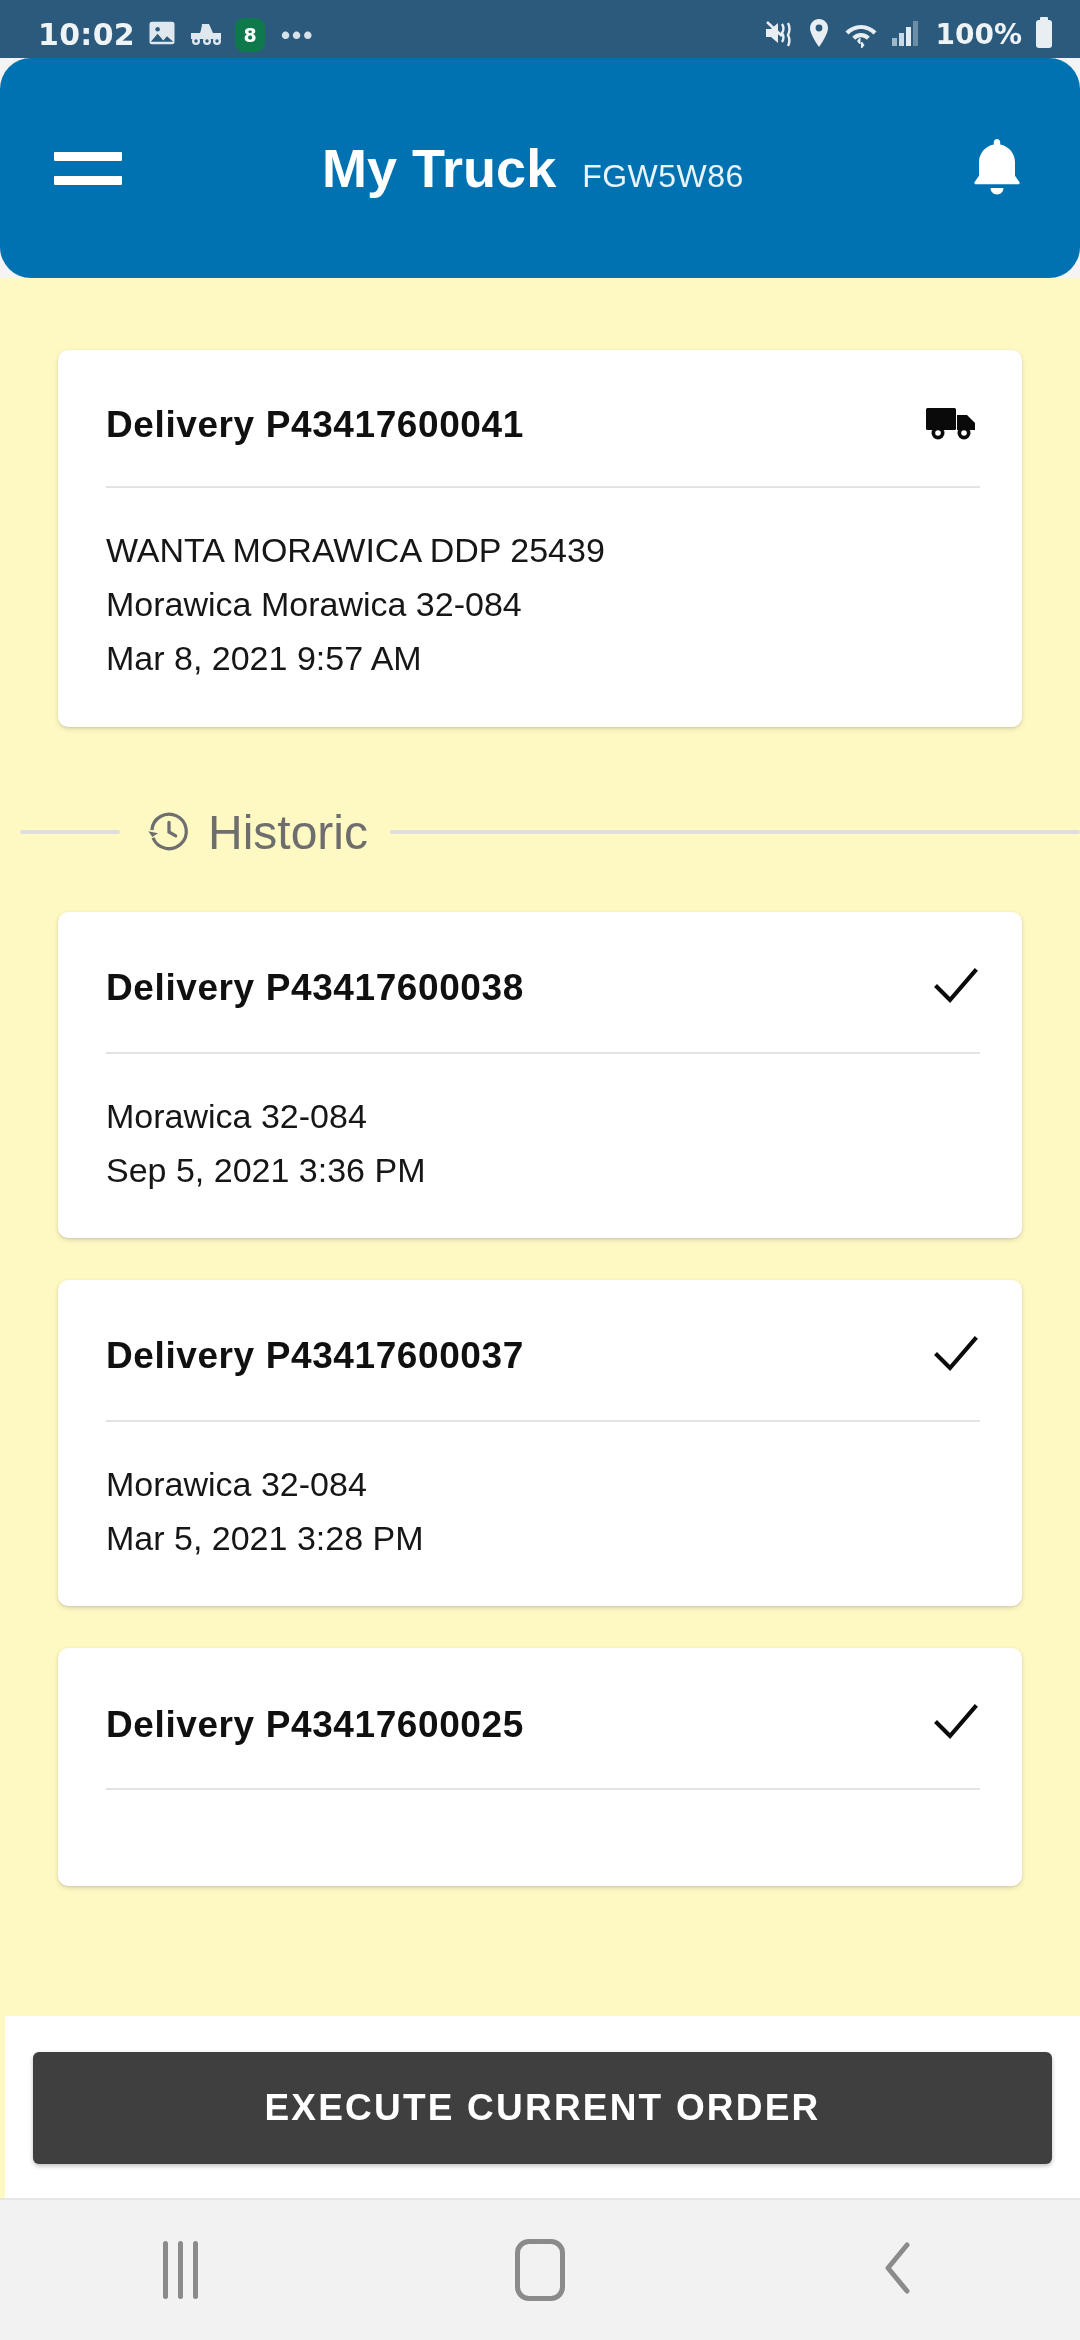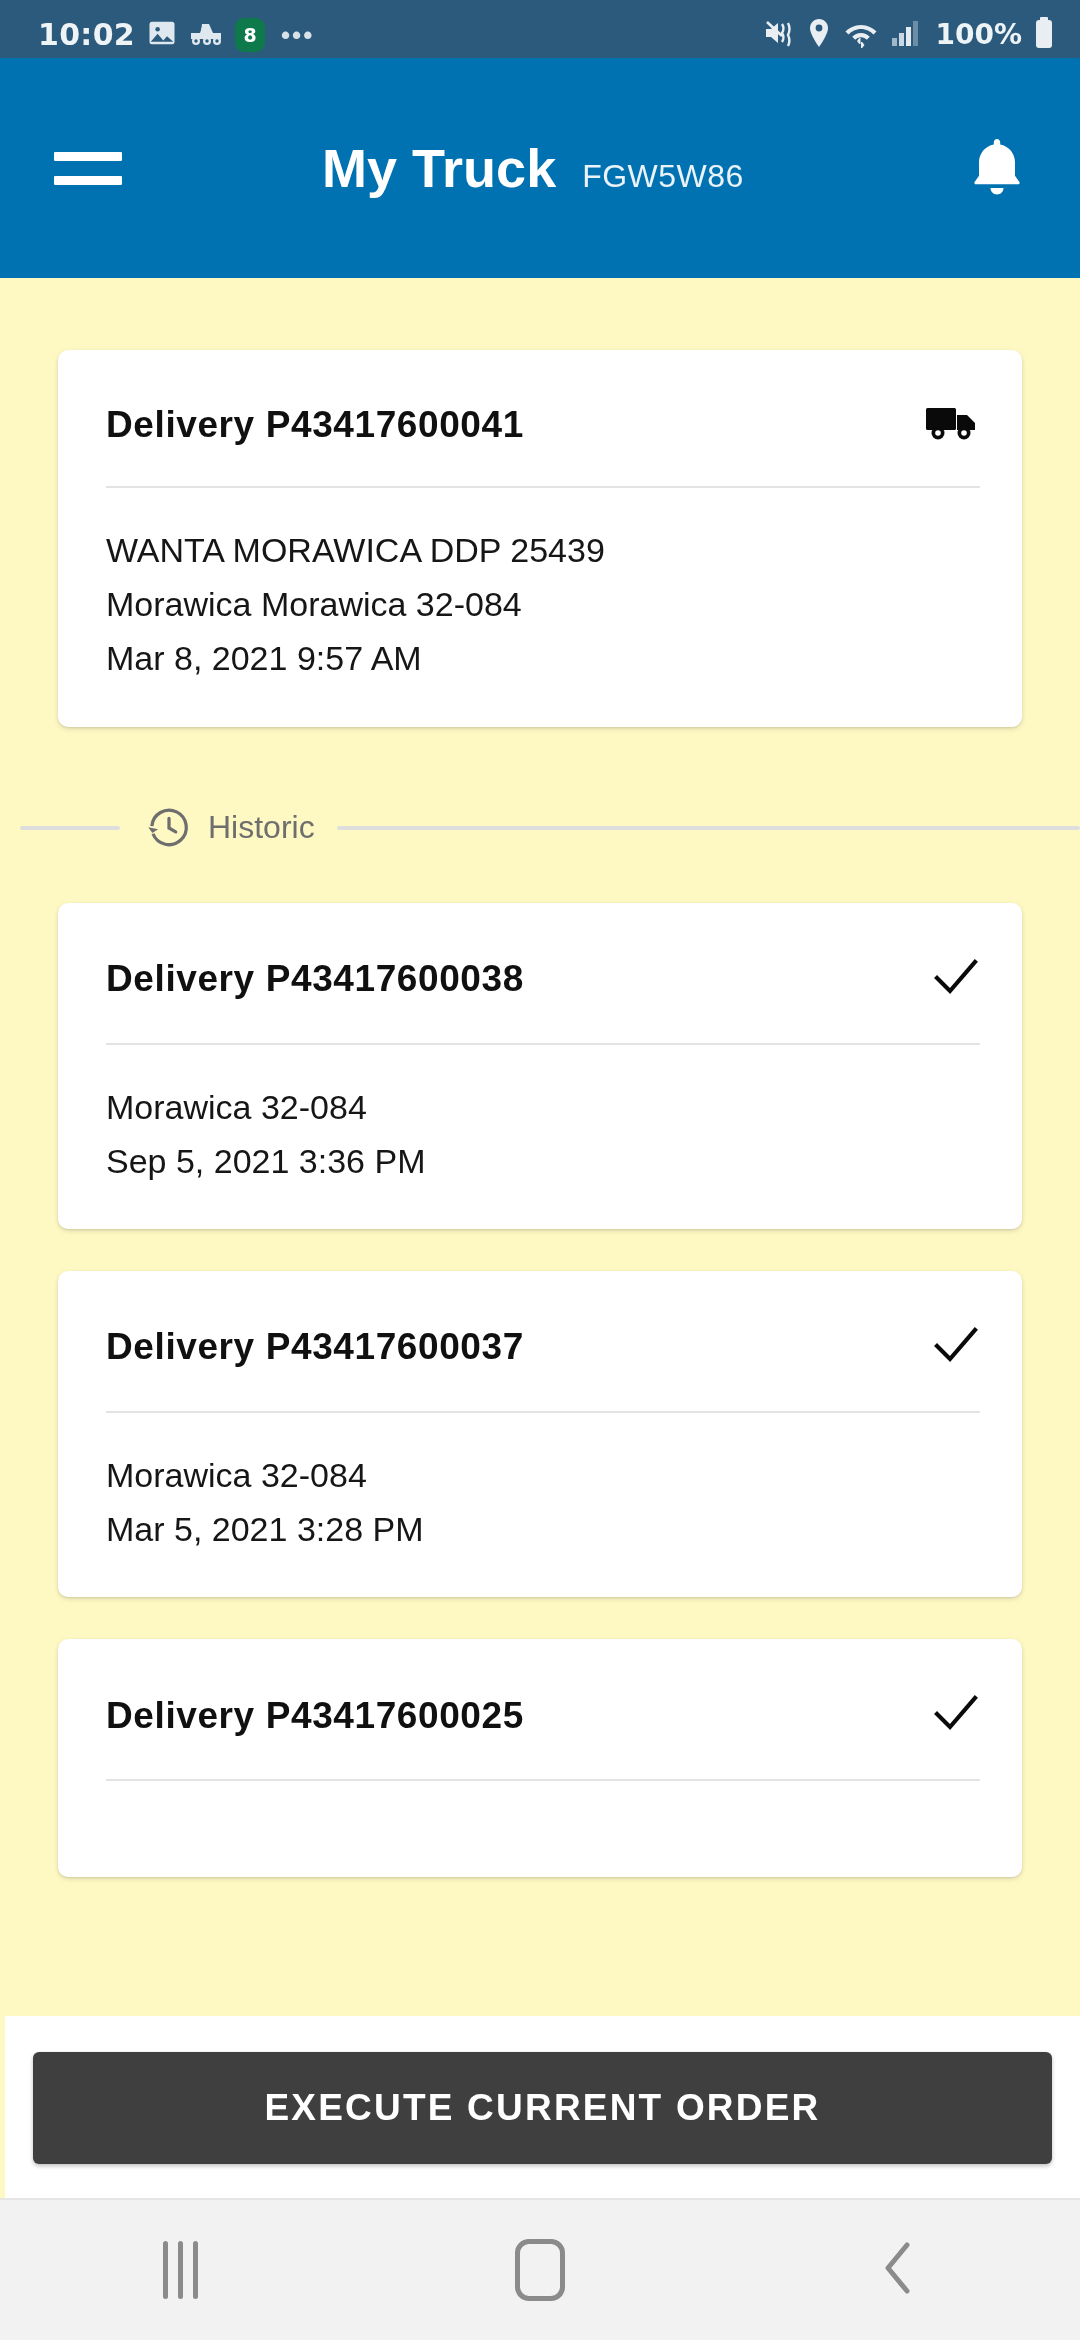--- a/index.html
+++ b/index.html
@@ -78,20 +78,21 @@
 
   
   .appbar {
     height: 220px;
     background: #0072b1;
     display: flex;
     align-items: center;
     padding: 0 52px 0 54px;
     box-sizing: border-box;
     flex: 0 0 auto;
+    border-radius: 31px;
   }
   .hamburger {
     width: 74px;
     height: 56px;
     display: flex;
     flex-direction: column;
     justify-content: center;
     gap: 15px;
     cursor: pointer;
   }
@@ -194,21 +195,21 @@
     background: #dedede;
     margin-left: 20px;
     border-radius: 2px;
   }
   .historic-icon {
     margin: 0 16px 0 26px;
     display: flex;
     align-items: center;
   }
   .historic-label {
-    font-size: 32px;
+    font-size: 48px;
     color: #6e6e6e;
     white-space: nowrap;
   }
   .hline-right {
     flex: 1;
     height: 4px;
     background: #dedede;
     margin-left: 22px;
     border-radius: 2px;
   }

